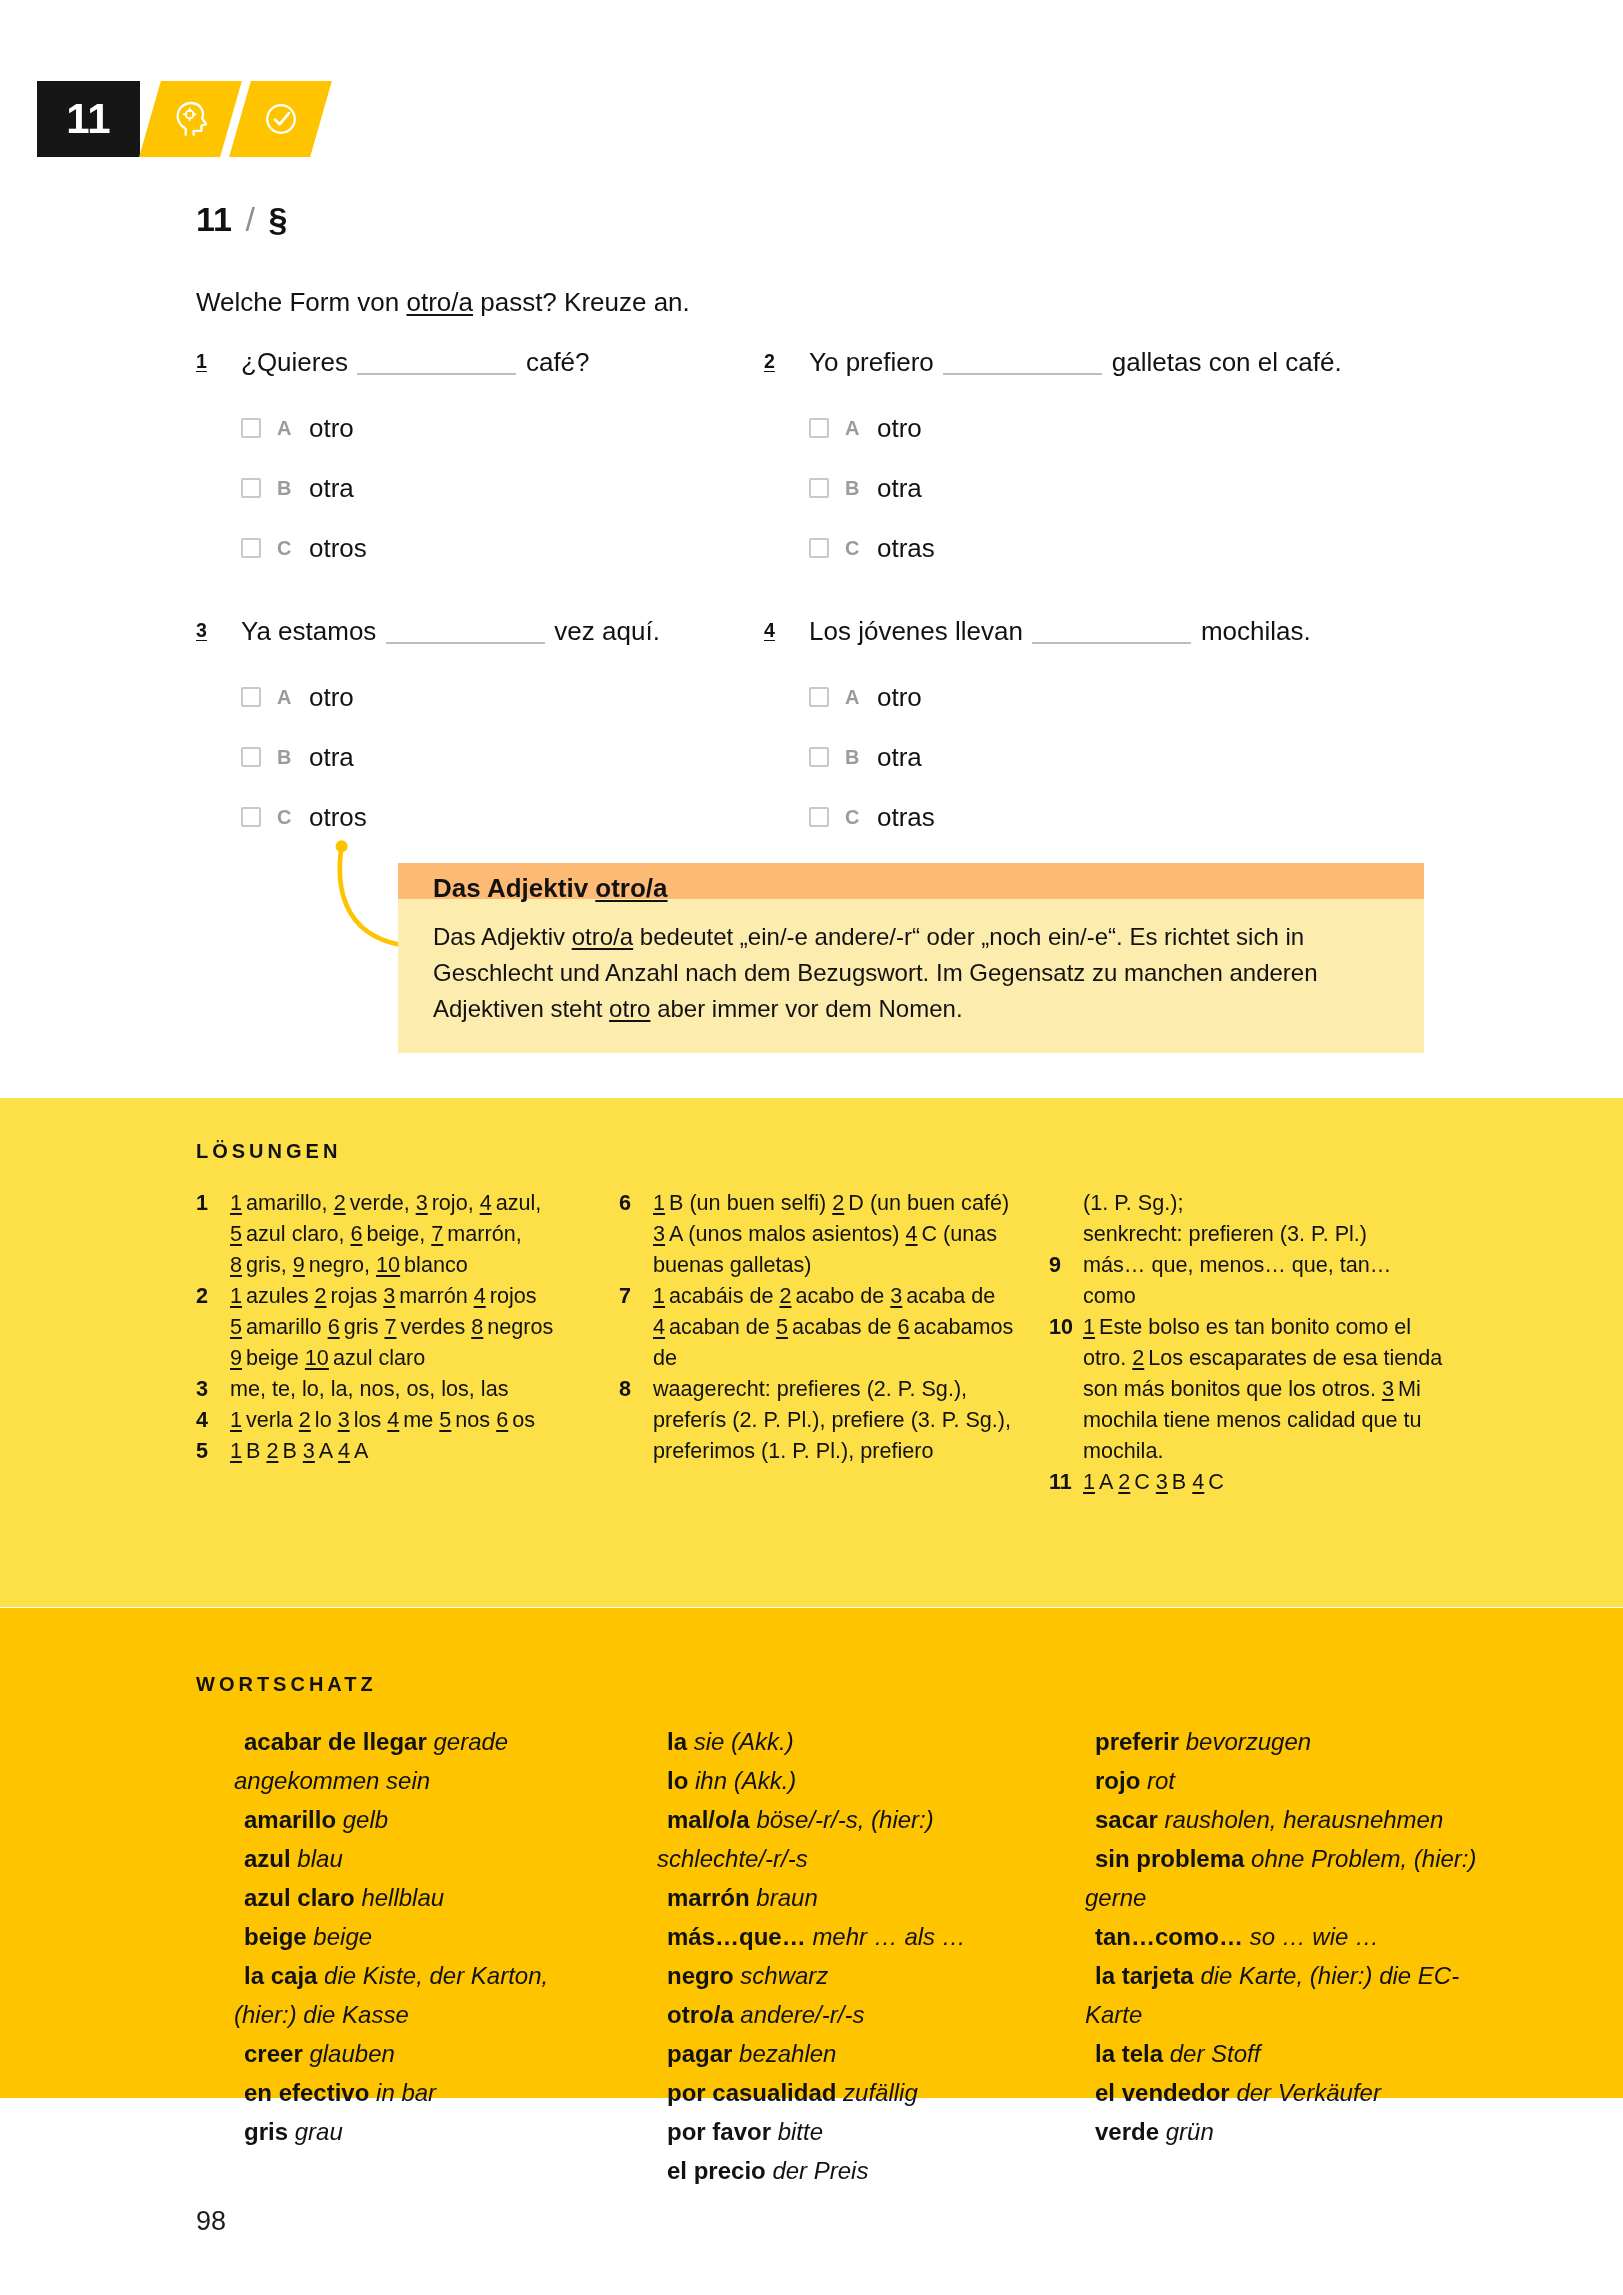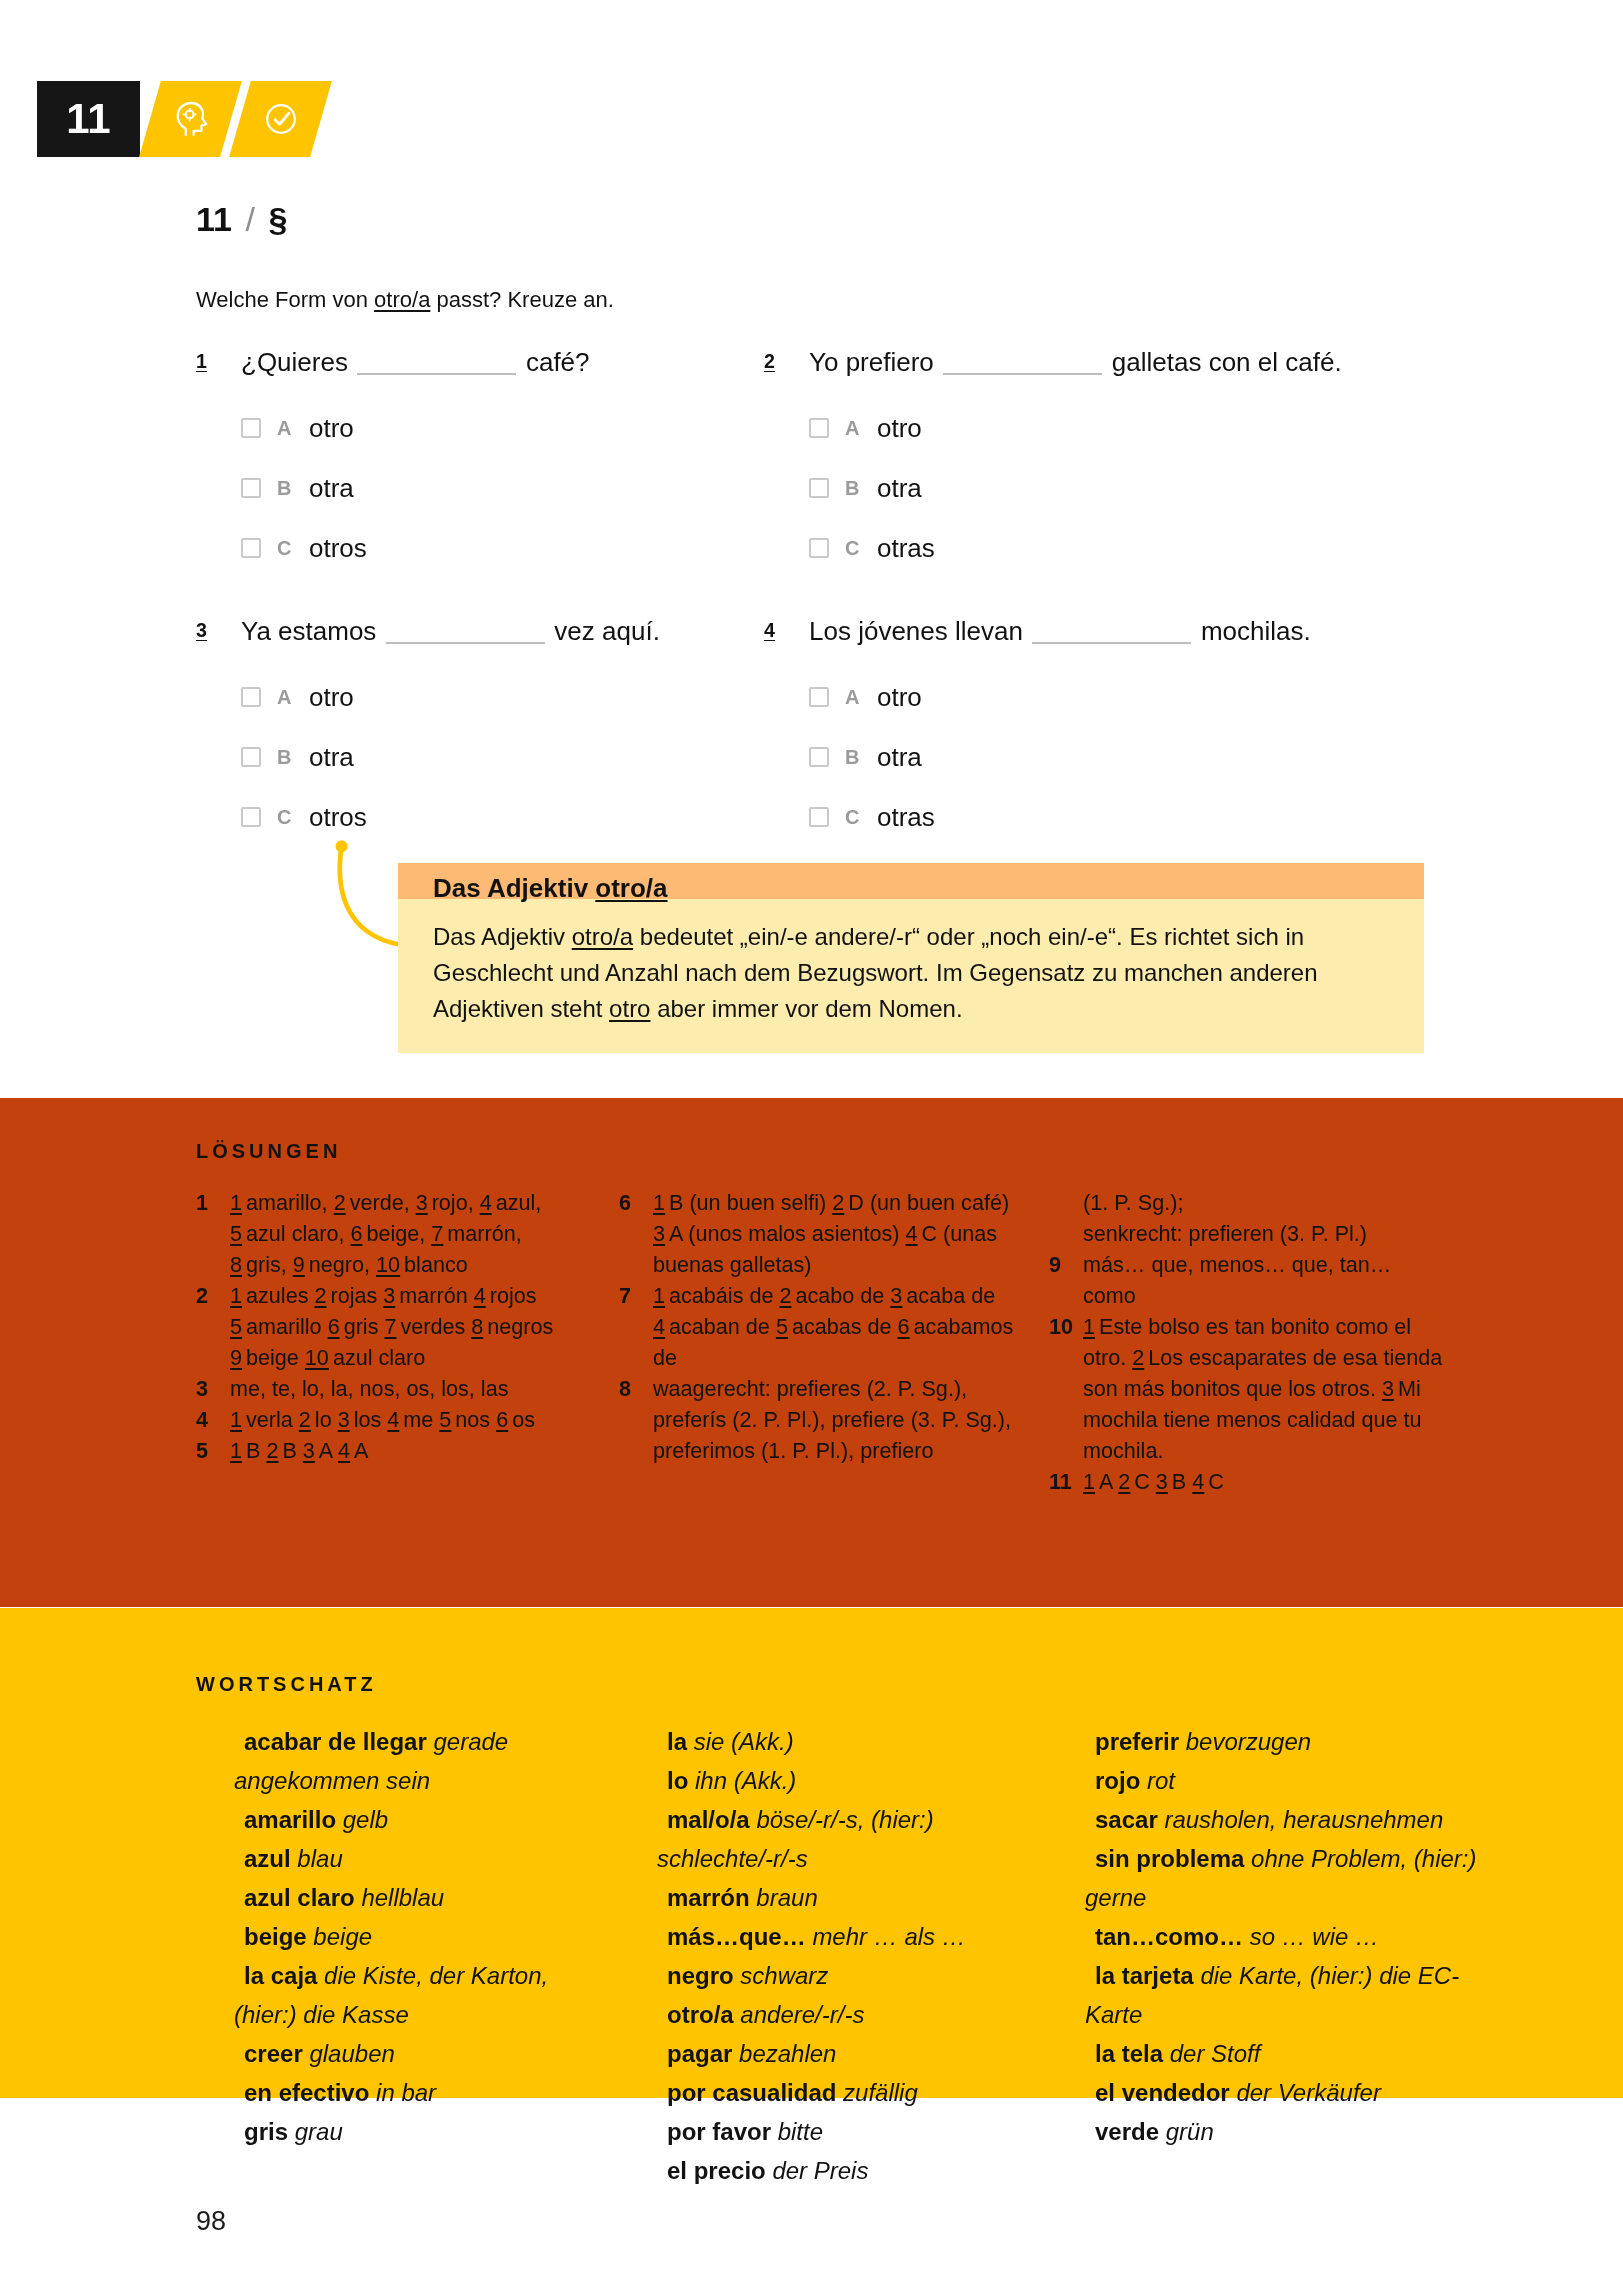--- a/index.html
+++ b/index.html
@@ -22,21 +22,21 @@
     width:81px; height:76px; background:#ffc400;
     transform:skewX(-16deg); margin-left:9.5px;
     display:flex; align-items:center; justify-content:center;
   }
   .badge-skew .icon { transform:skewX(16deg); display:flex; }
 
   
   .ex-heading { position:absolute; left:196px; top:200px; font-size:34px; font-weight:700; }
   .ex-sep { color:#8f8f8f; font-weight:300; margin:0 13.5px; }
 
-  .instruction { position:absolute; left:196px; top:287px; font-size:22px; }
+  .instruction { position:absolute; left:196px; top:287px; font-size:26px; }
   .u { text-decoration:underline; text-underline-offset:3.4px; }
 
   
   .questions {
     position:absolute; left:196px; top:346px; width:1231px;
     display:grid; grid-template-columns:568px 1fr; row-gap:51px;
   }
   .question { position:relative; padding-left:45px; }
   .q-num {
     position:absolute; left:0; top:4px; font-size:19.6px; font-weight:700;
@@ -65,21 +65,21 @@
   .infobox-head {
     background:#fdba74; height:36px; line-height:51px;
     padding:0 35px; font-size:26px; font-weight:700;
   }
   .infobox-body {
     background:#fcecae; padding:20px 35px 26px;
     font-size:24px; line-height:36px;
   }
 
   
-  .solutions { position:absolute; left:0; top:1098px; width:1623px; height:509px; background:#c2410c; }
+  .solutions { position:absolute; left:0; top:1098px; width:1623px; height:509px; background:#fde047; }
   .sec-title { font-size:20px; font-weight:700; letter-spacing:4px; }
   .solutions .sec-title { position:absolute; left:196px; top:42px; }
   .sol-cols { position:absolute; left:196px; top:89px; display:flex; }
   .sol-col { font-size:21.6px; line-height:31px; }
   .sol-col:nth-child(1){ width:384px; margin-right:39px; }
   .sol-col:nth-child(2){ width:406px; margin-right:24px; }
   .sol-col:nth-child(3){ width:396px; }
   .sol-block { position:relative; padding-left:34px; }
   .sol-no { position:absolute; left:0; top:0; font-weight:700; }
   .ref { text-decoration:underline; text-underline-offset:2.7px; margin-right:4px; }

